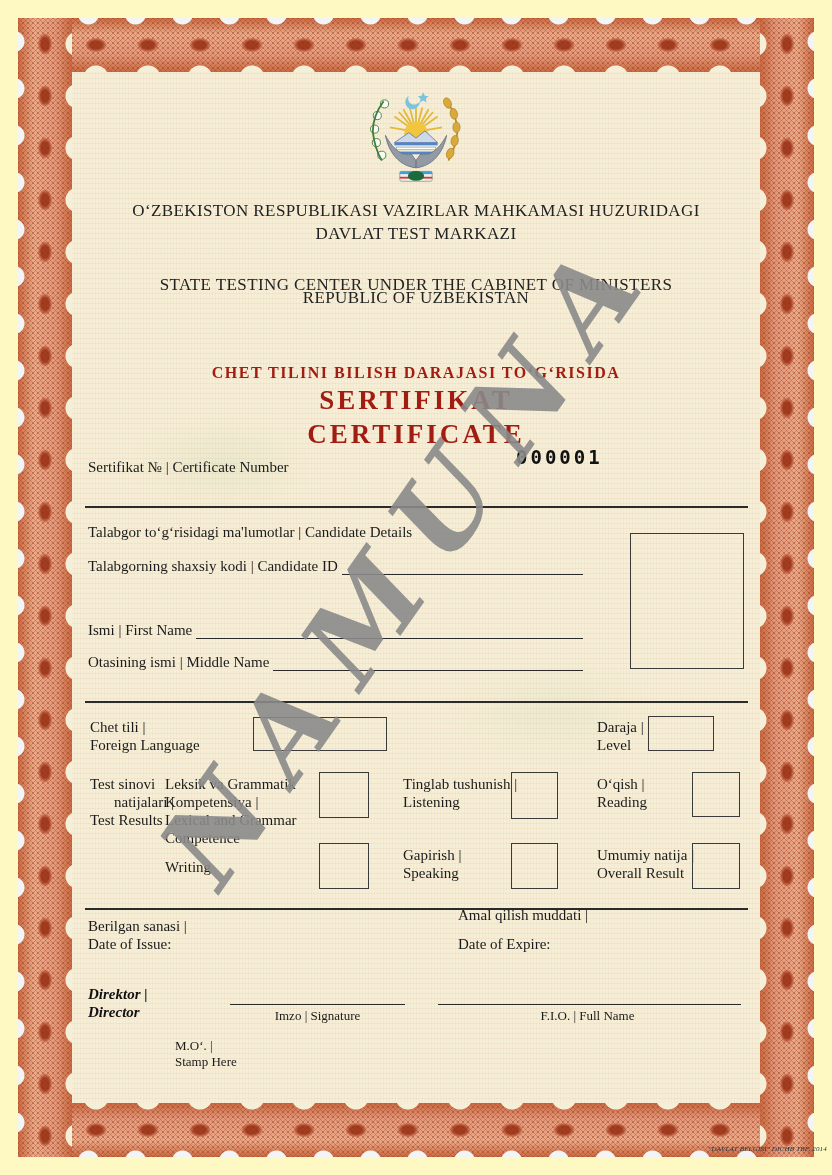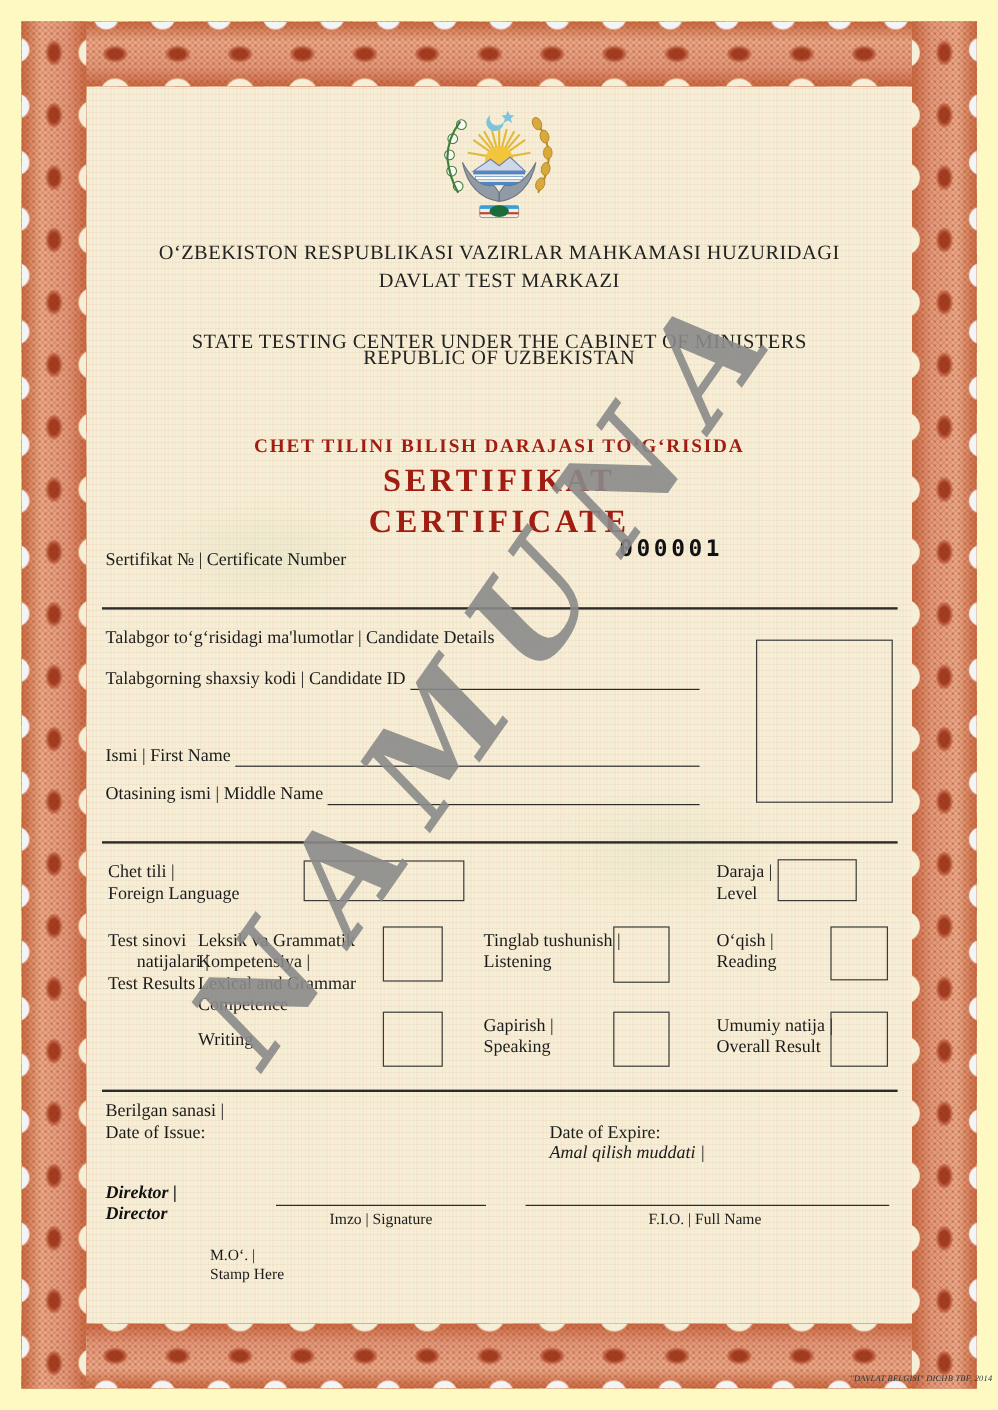--- a/index.html
+++ b/index.html
@@ -197,21 +197,21 @@
   <div class="box" style="left:511px;top:843px;width:45px;height:44px;"></div>
 
   <div class="abs lbl" style="left:597px;top:846px;">Umumiy natija |</div>
   <div class="abs lbl" style="left:597px;top:864px;">Overall Result</div>
   <div class="box" style="left:692px;top:843px;width:46px;height:44px;"></div>
 
   <div class="rule" style="top:908px;height:2px;"></div>
 
   <div class="abs lbl" style="left:88px;top:917px;">Berilgan sanasi |</div>
   <div class="abs lbl" style="left:88px;top:935px;">Date of Issue:</div>
-  <div class="abs lbl" style="left:458px;top:952px;font-style:italic;">Amal qilish muddati |</div>
+  <div class="abs lbl" style="left:458px;top:906px;">Amal qilish muddati |</div>
   <div class="abs lbl" style="left:458px;top:935px;">Date of Expire:</div>
 
   <div class="abs dirlbl" style="left:88px;top:985px;">Direktor |</div>
   <div class="abs dirlbl" style="left:88px;top:1003px;">Director</div>
 
   <div class="sigline" style="left:230px;top:1004px;width:175px;"></div>
   <div class="abs cap" style="left:230px;top:1008px;width:175px;">Imzo | Signature</div>
 
   <div class="sigline" style="left:438px;top:1004px;width:303px;"></div>
   <div class="abs cap" style="left:436px;top:1008px;width:303px;">F.I.O. | Full Name</div>

